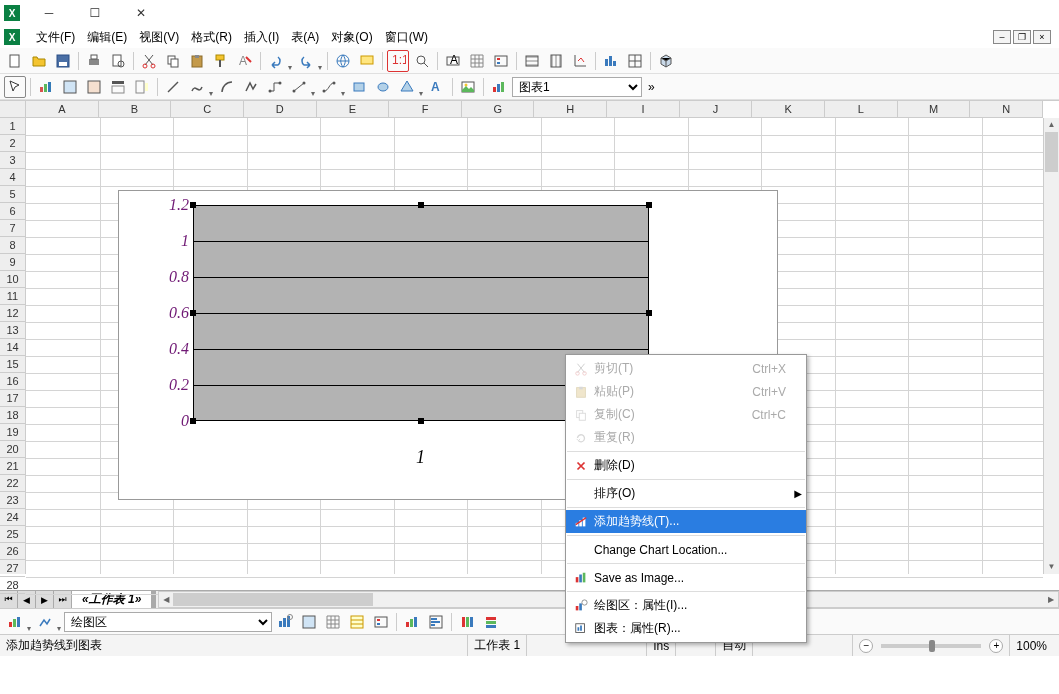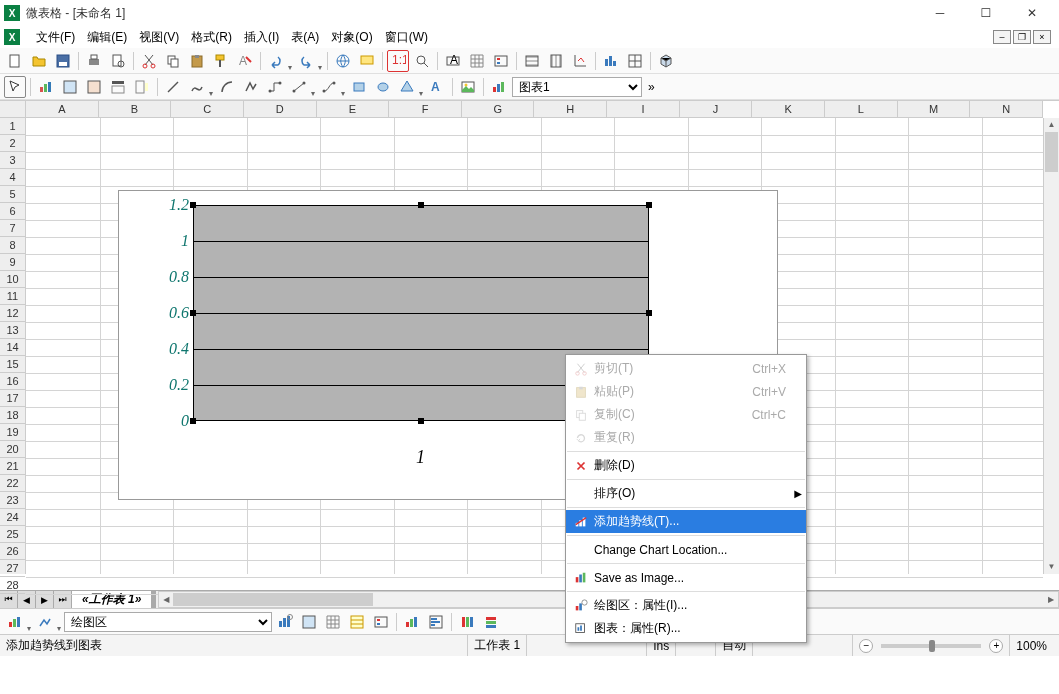--- a/index.html
+++ b/index.html
@@ -41,21 +41,21 @@
 .cells .hline { position: absolute; left: 0; right: 0; height: 1px; background: #d4d4d4; }
 .vscroll { position:absolute; right:0; top:17px; width:16px; bottom:16px; background:#f0f0f0; border-left:1px solid #ccc; }
 .vscroll .thumb { position:absolute; left:1px; right:1px; top:14px; height:40px; background:#cdcdcd; }
 .vscroll .arr { position:absolute; left:0; right:0; height:14px; text-align:center; font-size:8px; color:#666; line-height:14px; cursor:pointer;}
 .vscroll .arr.up{top:0;} .vscroll .arr.dn{bottom:0;}
 
 
 .chart-obj { position: absolute; left: 118px; top: 89px; width: 660px; height: 310px; background: #fff; border: 1px solid #999; }
 .plot-area { position: absolute; left: 74px; top: 14px; width: 456px; height: 216px; }
 .plot-bg { position:absolute; inset:0; background:#b3b3b3; border:1px solid #000; }
-.axis-tick { position:absolute; right: calc(100% + 4px); transform: translateY(-50%); font-style: italic; font-size:16px; color:#0f766e; font-family: Georgia, serif;}
+.axis-tick { position:absolute; right: calc(100% + 4px); transform: translateY(-50%); font-style: italic; font-size:16px; color:#701a75; font-family: Georgia, serif;}
 .gridline { position:absolute; left:0; right:0; height:1px; background:#000; }
 .xlabel { position:absolute; font-style:italic; font-size:18px; font-family: Georgia, serif; color:#000;}
 .sel-handle { position:absolute; width:6px; height:6px; background:#000; }
 
 
 .ctx { position: absolute; left: 565px; top: 253px; width: 242px; background: #fff; border: 1px solid #999; box-shadow: 2px 2px 4px rgba(0,0,0,0.3); padding: 2px 0; z-index:100;}
 .ctx .row { display: flex; align-items: center; height: 23px; padding: 0 20px 0 4px; position: relative; cursor: pointer; }
 .ctx .row .ico { width: 22px; display: flex; justify-content: center; }
 .ctx .row .lbl { flex: 1; padding-left: 2px; }
 .ctx .row .sc { color: #888; }
@@ -87,21 +87,20 @@
 .statusbar .cell { padding: 0 6px; border-left:1px solid #ccc; height:100%; display:flex; align-items:center;}
 .zoom-slider { width:100px; height:4px; background:#ccc; position:relative; margin:0 4px;}
 .zoom-slider .knob { position:absolute; left:48px; top:-4px; width:6px; height:12px; background:#888; border-radius:2px;}
 .zbtn { width:14px; height:14px; border:1px solid #aaa; border-radius:50%; display:flex; align-items:center; justify-content:center; font-size:10px; cursor:pointer; background:#fff;}
 </style>
 </head>
 <body>
 
 <div class="titlebar">
   <div class="app-icon">X</div>
-  <div class="title">微表格 - [未命名 1]</div>
   <div class="winbtns">
     <div class="winbtn">─</div>
     <div class="winbtn">☐</div>
     <div class="winbtn close">✕</div>
   </div>
 </div>
 
 <div class="menubar">
   <div class="app-icon">X</div>
   <div class="item"><span>文件(F)</span></div>

